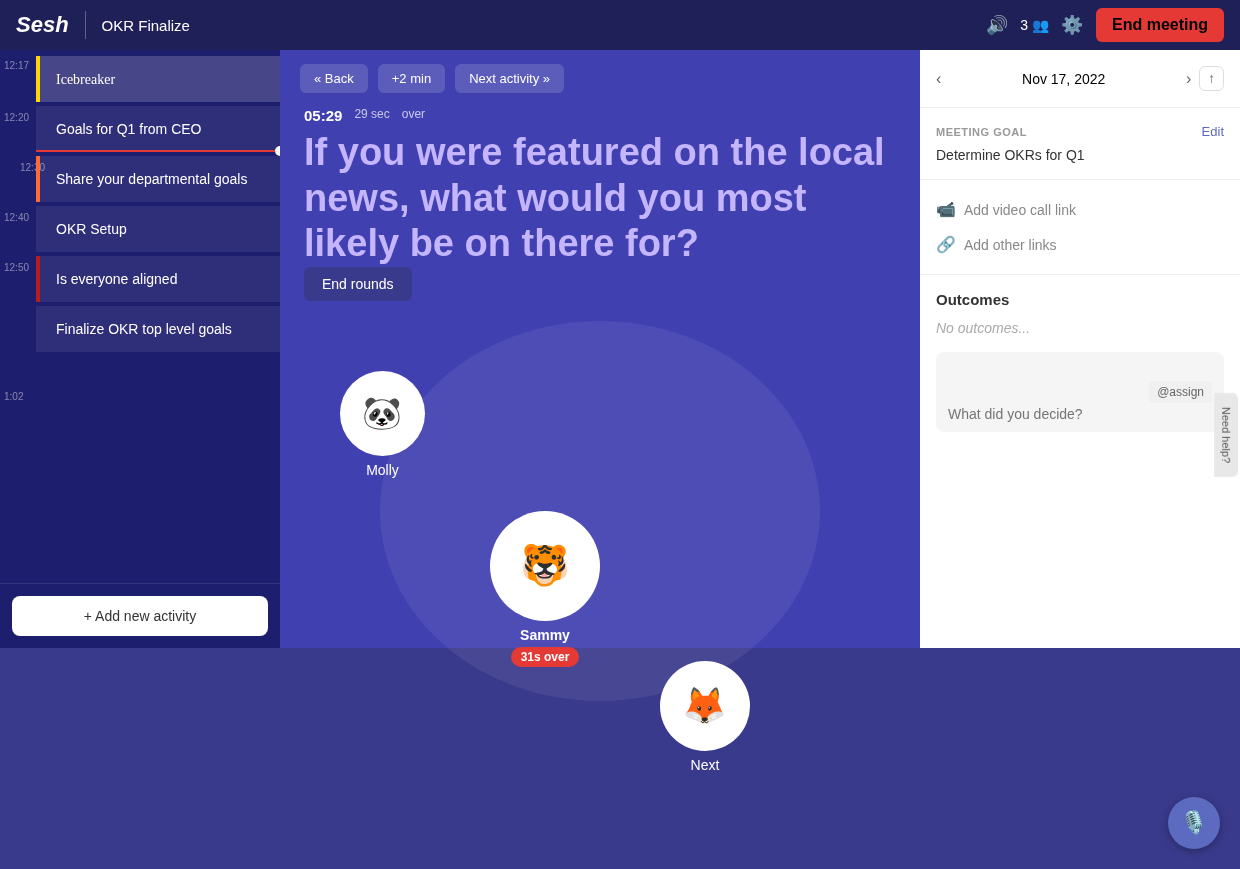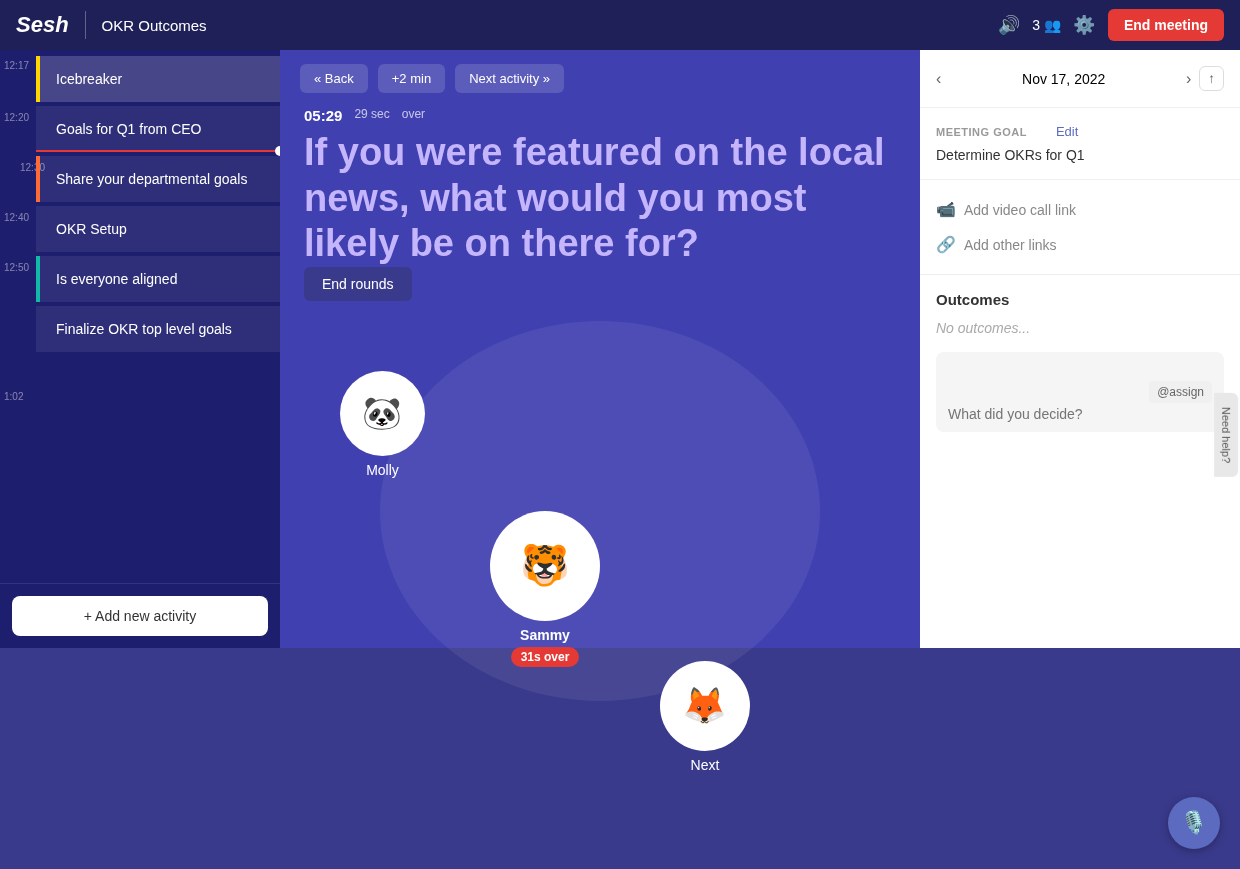--- a/index.html
+++ b/index.html
@@ -8,30 +8,30 @@
     
     .topnav {
       display: flex; align-items: center; background: #1e2057; height: 50px; padding: 0 16px; gap: 16px;
     }
     .logo { color: white; font-size: 22px; font-weight: bold; font-style: italic; }
     .divider-v { width: 1px; height: 28px; background: rgba(255,255,255,0.3); }
     .meeting-title { color: white; font-size: 15px; font-weight: 500; flex: 1; }
     .nav-right { display: flex; align-items: center; gap: 12px; }
     .icon-btn { background: none; border: none; color: white; cursor: pointer; display: flex; align-items: center; font-size: 18px; opacity: 0.85; }
     .participants-btn { display: flex; align-items: center; gap: 4px; color: white; background: none; border: none; cursor: pointer; font-size: 14px; }
-    .end-meeting-btn { background: #e53935; color: #ffffff; border: none; border-radius: 6px; padding: 8px 16px; font-size: 14px; font-weight: 600; cursor: pointer; }
+    .end-meeting-btn { background: #e53935; color: #000000; border: none; border-radius: 6px; padding: 8px 16px; font-size: 16px; font-weight: 600; cursor: pointer; }
 
     
     .main-layout { display: flex; height: 598px; }
 
     
     .sidebar { width: 280px; background: #1e1e6e; display: flex; flex-direction: column; overflow: hidden; }
     .sidebar-list { flex: 1; overflow-y: auto; }
     .sidebar-item { padding: 14px 16px; cursor: pointer; border-left: 4px solid transparent; position: relative; }
-    .sidebar-item.active { background: rgba(255,255,255,0.15); border-left-color: #ffd600; }
+    .sidebar-item.active { background: rgba(255,255,255,0.15); border-left-color: #ffd600; font-family: Liberation Serif, serif; }
     .sidebar-item-title { color: white; font-size: 14px; font-weight: 500; }
 
     .sidebar-footer { padding: 12px; border-top: 1px solid rgba(255,255,255,0.1); }
     .add-activity-btn { width: 100%; background: white; border: none; border-radius: 8px; padding: 12px; font-size: 14px; font-weight: 500; cursor: pointer; color: #333; display: flex; align-items: center; justify-content: center; gap: 6px; }
 
     
     .content-area { flex: 1; display: flex; flex-direction: column; background: #4040b0; position: relative; }
     .activity-toolbar { display: flex; align-items: center; gap: 10px; padding: 14px 20px; }
     .back-btn { background: rgba(255,255,255,0.15); color: white; border: none; border-radius: 6px; padding: 7px 14px; font-size: 13px; cursor: pointer; }
     .plus5-btn { background: rgba(255,255,255,0.15); color: white; border: none; border-radius: 6px; padding: 7px 14px; font-size: 13px; cursor: pointer; }
@@ -54,21 +54,21 @@
     .over-badge { background: #e53935; color: white; border-radius: 12px; padding: 3px 10px; font-size: 12px; font-weight: 600; margin-top: 4px; }
 
     
     .right-panel { width: 320px; background: white; display: flex; flex-direction: column; overflow-y: auto; }
     .date-row { display: flex; align-items: center; gap: 8px; padding: 16px; border-bottom: 1px solid #eee; }
     .date-nav-btn { background: none; border: none; cursor: pointer; color: #666; font-size: 16px; }
     .date-text { flex: 1; text-align: center; font-size: 14px; font-weight: 500; }
     .share-btn { background: none; border: 1px solid #ddd; border-radius: 6px; padding: 4px 8px; cursor: pointer; color: #666; }
 
     .meeting-goal-section { padding: 16px; border-bottom: 1px solid #eee; }
-    .meeting-goal-header { display: flex; align-items: center; margin-bottom: 8px; gap: 29px; }
+    .meeting-goal-header { display: flex; justify-content: space-between; align-items: center; margin-bottom: 8px; gap: 29px; }
     .meeting-goal-label { font-size: 11px; font-weight: 600; color: #999; text-transform: uppercase; letter-spacing: 0.5px; }
     .edit-link { color: #5c6bc0; font-size: 13px; cursor: pointer; }
     .meeting-goal-text { font-size: 14px; color: #333; }
 
     .links-section { padding: 12px 16px; border-bottom: 1px solid #eee; }
     .link-row { display: flex; align-items: center; gap: 8px; padding: 8px 0; color: #888; font-size: 14px; cursor: pointer; }
     .link-icon { font-size: 16px; }
 
     .outcomes-section { padding: 16px; flex: 1; }
     .outcomes-title { font-size: 15px; font-weight: 600; color: #333; margin-bottom: 12px; }
@@ -76,21 +76,21 @@
     .outcome-input-row { display: flex; align-items: center; background: #f5f5f5; border-radius: 8px; padding: 10px 12px; }
     .outcome-input { flex: 1; background: none; border: none; font-size: 14px; color: #999; outline: none; margin-top: 44px; }
     .assign-btn { background: #f0f0f0; border: none; border-radius: 4px; padding: 4px 8px; font-size: 12px; color: #666; cursor: pointer; }
   </style>
 </head>
 <body>
 
 <nav class="topnav">
   <span class="logo">Sesh</span>
   <div class="divider-v"></div>
-  <span class="meeting-title">OKR Outcomes</span>
+  <span class="meeting-title">OKR Finalize</span>
   <div class="nav-right">
     <button class="icon-btn">🔊</button>
     <button class="participants-btn">
       <span>3</span>
       <span>👥</span>
     </button>
     <button class="icon-btn">⚙️</button>
     <button class="end-meeting-btn">End meeting</button>
   </div>
 </nav>
@@ -127,21 +127,21 @@
 
       <div style="position:relative; padding: 4px 0 0 0;">
         <span style="position:absolute; left:4px; top:10px; font-size:10px; color:rgba(255,255,255,0.45);">12:40</span>
         <div class="sidebar-item" style="border-left: 4px solid transparent; margin-left:36px; background: rgba(255,255,255,0.08);">
           <span class="sidebar-item-title">OKR Setup</span>
         </div>
       </div>
 
       <div style="position:relative; padding: 4px 0 0 0;">
         <span style="position:absolute; left:4px; top:10px; font-size:10px; color:rgba(255,255,255,0.45);">12:50</span>
-        <div class="sidebar-item" style="border-left: 4px solid #14b8a6; margin-left:36px; background: rgba(255,255,255,0.08);">
+        <div class="sidebar-item" style="border-left: 4px solid #b91c1c; margin-left:36px; background: rgba(255,255,255,0.08);">
           <span class="sidebar-item-title">Is everyone aligned</span>
         </div>
       </div>
 
       <div style="position:relative; padding: 4px 0 0 0;">
         <div class="sidebar-item" style="border-left: 4px solid transparent; margin-left:36px; background: rgba(255,255,255,0.08);">
           <span class="sidebar-item-title">Finalize OKR top level goals</span>
         </div>
       </div>
 

